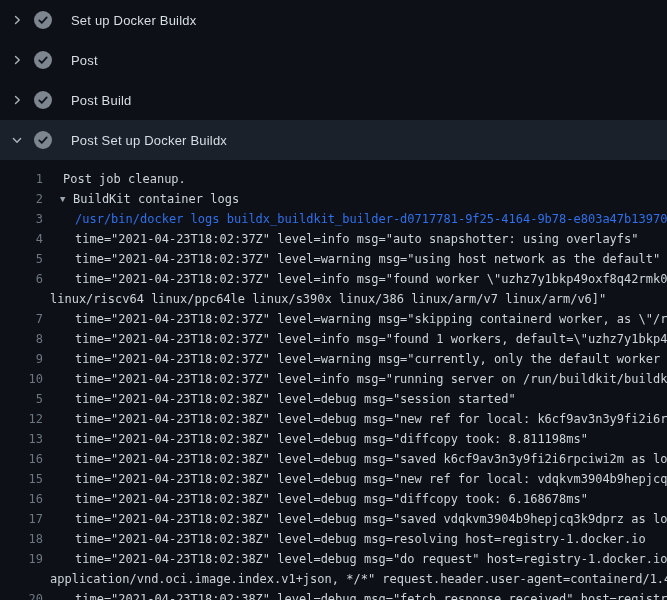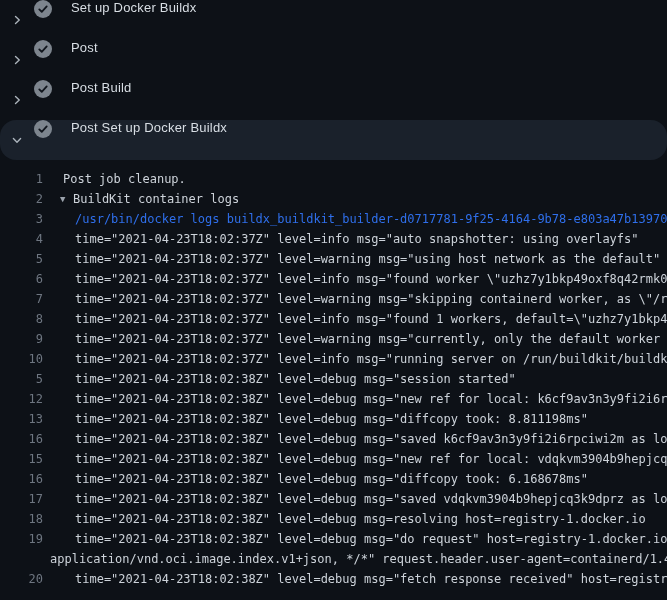--- a/index.html
+++ b/index.html
@@ -18,25 +18,25 @@
   html,body{background:var(--bg);}
   .viewport{
     position:relative;
     width:667px;height:600px;
     overflow:hidden;
     background:var(--bg);
     font-family:"Liberation Sans", sans-serif;
   }
   
   .section-row{
-    display:flex;
+    display:flex;align-items:center;
     height:40px;width:100%;
     cursor:pointer;
   }
-  .section-row.expanded{background:var(--row-highlight);border-radius:16px;}
+  .section-row.expanded{background:var(--row-highlight);}
   .chev{
     width:34px;display:flex;justify-content:center;align-items:center;
     flex:0 0 34px;
   }
   .check{
     width:18px;height:18px;flex:0 0 18px;
     margin-right:19px;
     display:flex;align-items:center;justify-content:center;
   }
   .section-label{
@@ -165,20 +165,24 @@
   <div class="log-row">
     <span class="gutter">5</span>
     <span class="content k-child">time="2021-04-23T18:02:37Z" level=warning msg="using host network as the default"</span>
   </div>
 
   <div class="log-row">
     <span class="gutter">6</span>
     <span class="content k-child">time="2021-04-23T18:02:37Z" level=info msg="found worker \"uzhz7y1bkp49oxf8q42rmk0xj\", has</span>
   </div>
 
+  <div class="log-row">
+    <span class="gutter"></span>
+    <span class="content k-cont">linux/riscv64 linux/ppc64le linux/s390x linux/386 linux/arm/v7 linux/arm/v6]"</span>
+  </div>
 
   <div class="log-row">
     <span class="gutter">7</span>
     <span class="content k-child">time="2021-04-23T18:02:37Z" level=warning msg="skipping containerd worker, as \"/run/containerd"</span>
   </div>
 
   <div class="log-row">
     <span class="gutter">8</span>
     <span class="content k-child">time="2021-04-23T18:02:37Z" level=info msg="found 1 workers, default=\"uzhz7y1bkp49oxf8q42rmk0xj\""</span>
   </div>

